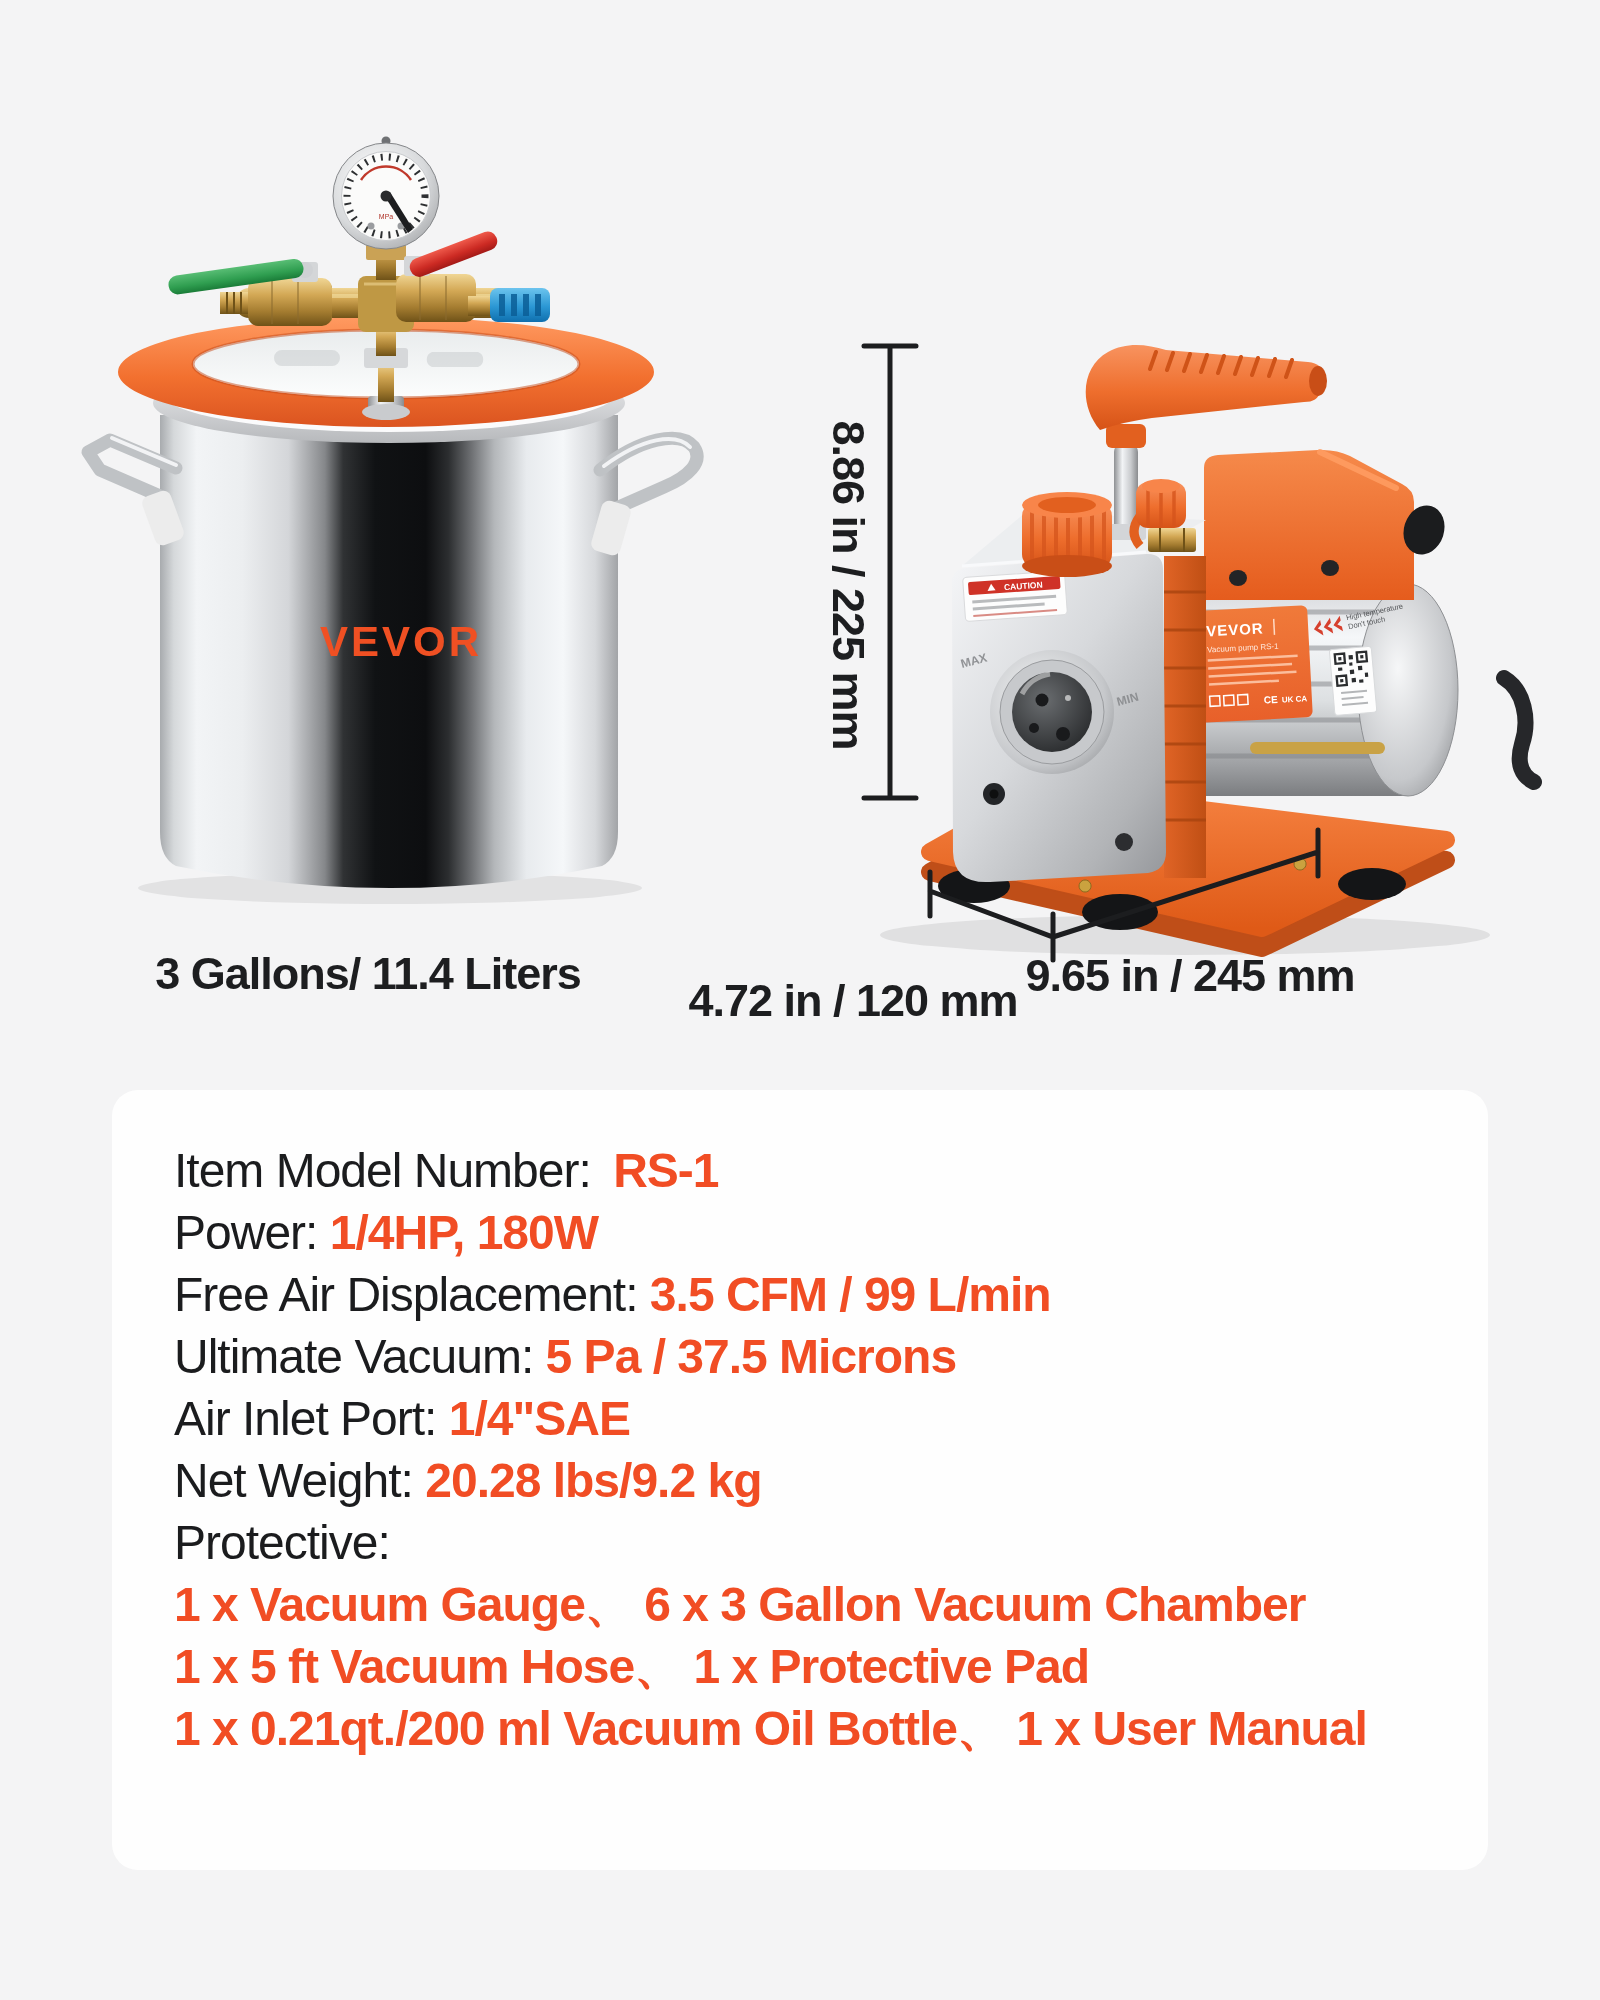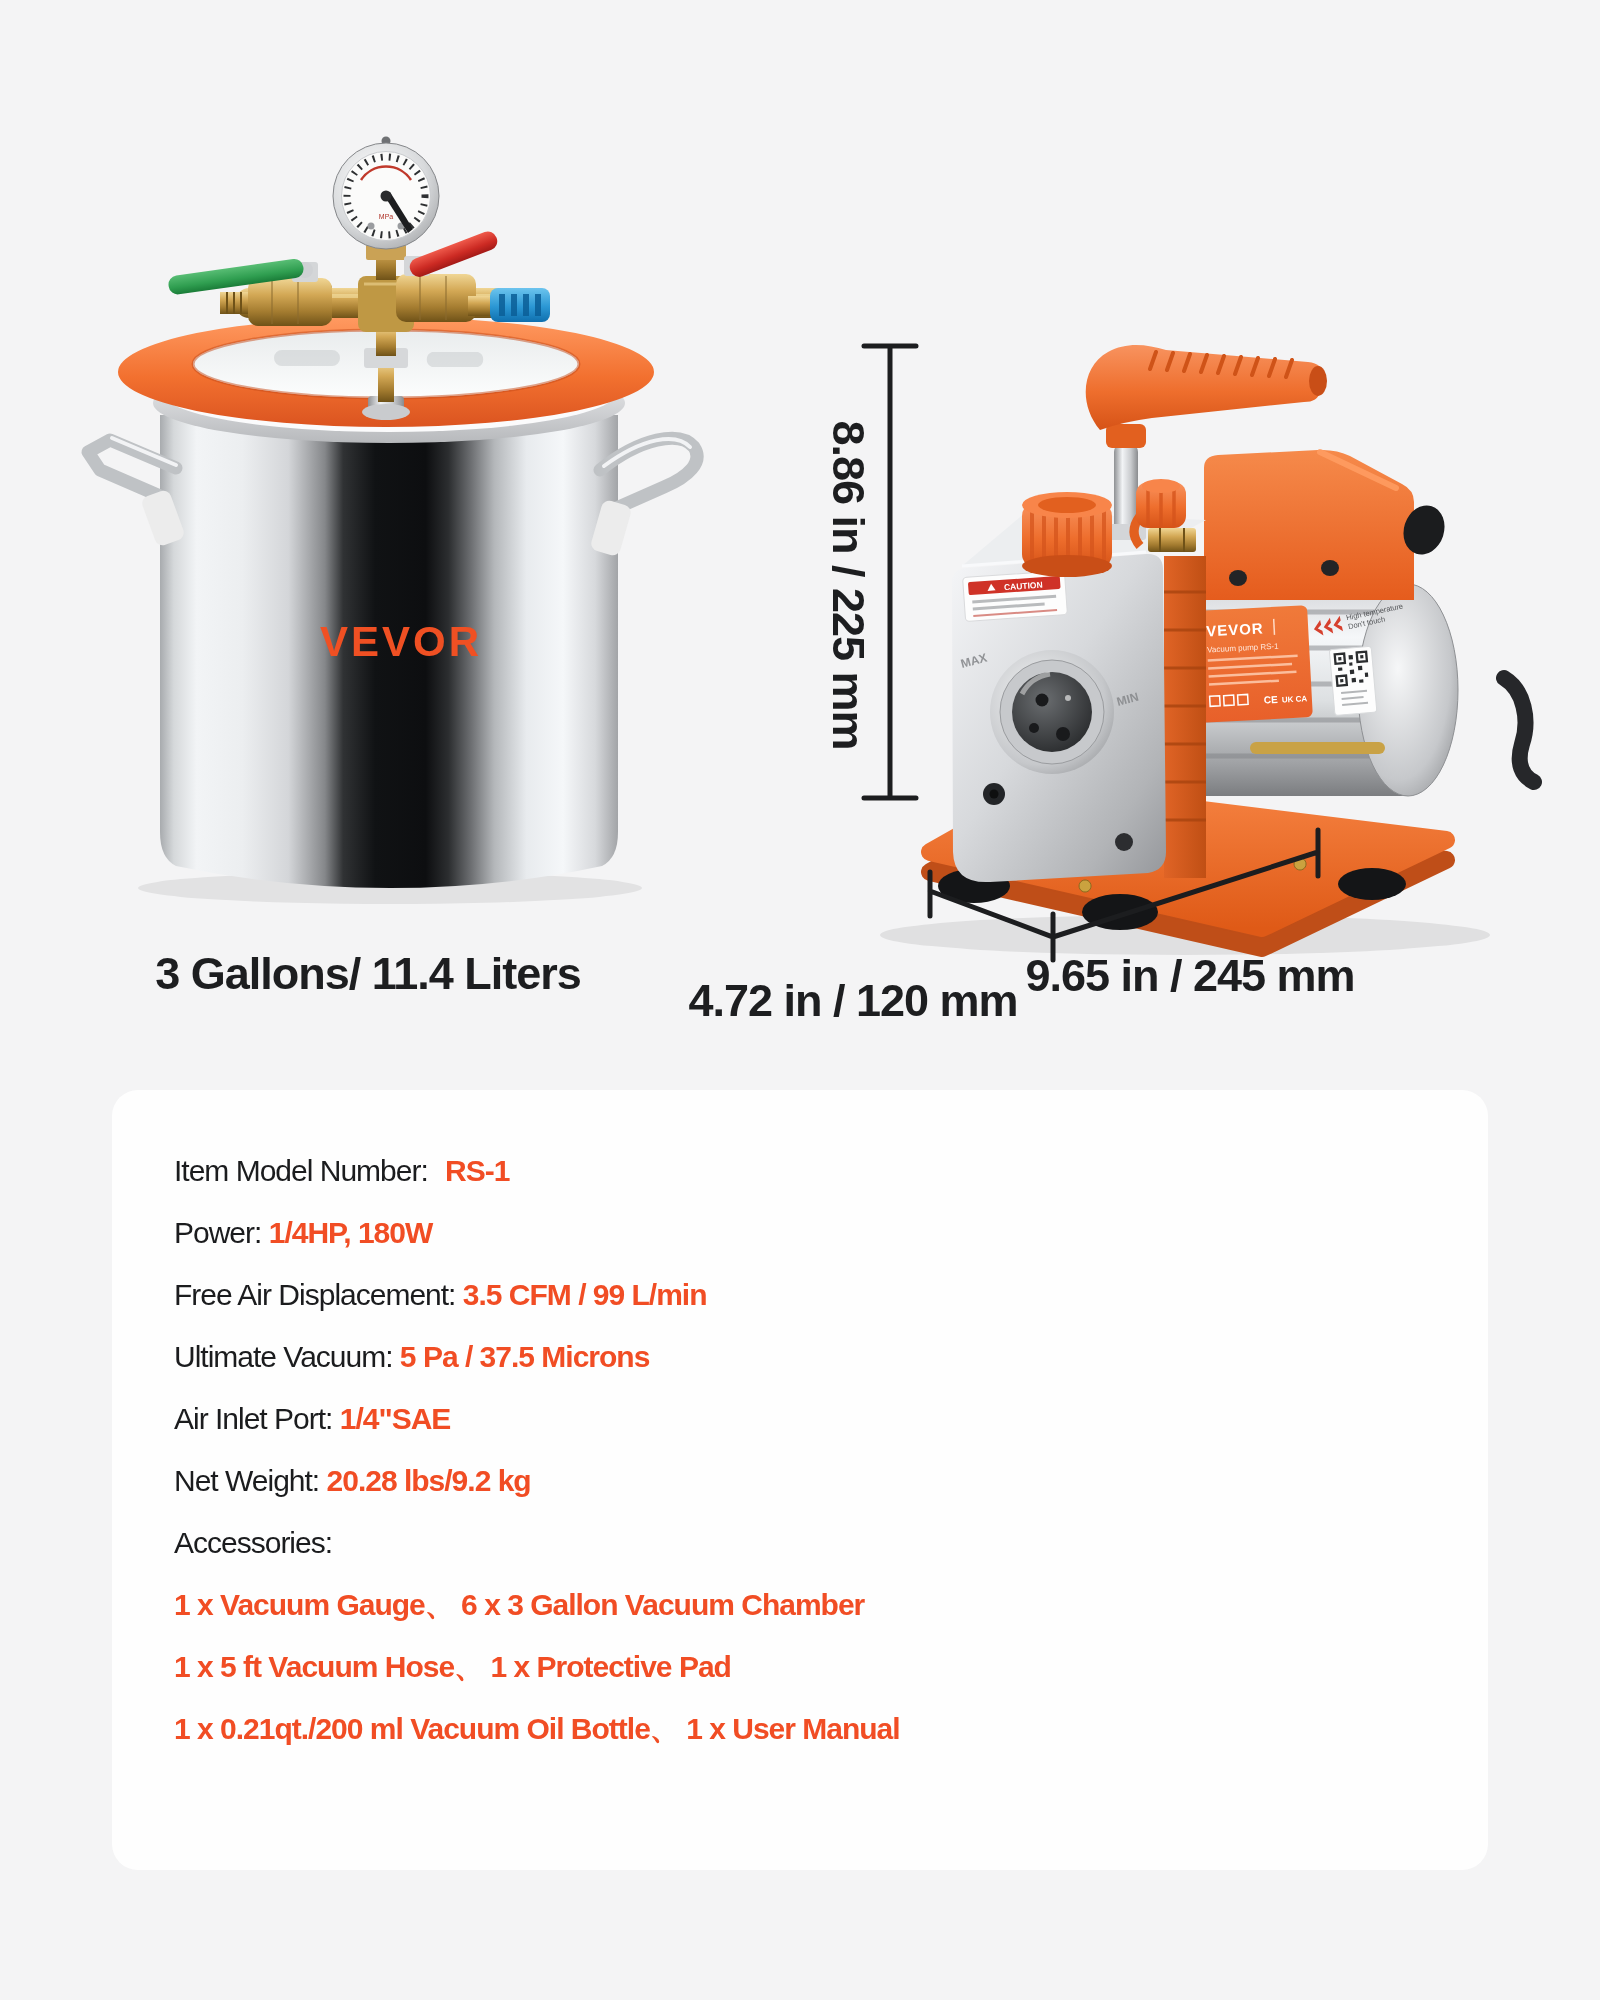--- a/index.html
+++ b/index.html
@@ -5,21 +5,21 @@
   html,body{margin:0;padding:0;}
   .canvas{position:relative;width:1600px;height:2000px;background:#f4f4f5;overflow:hidden;
           font-family:"Liberation Sans","DejaVu Sans",sans-serif;}
   .art{position:absolute;left:0;top:0;}
   .dim-label{position:absolute;transform:translate(-50%,-50%);font-size:45px;font-weight:700;
              color:#1d1e20;letter-spacing:-1px;white-space:nowrap;}
   .dim-label.vertical{transform:translate(-50%,-50%) rotate(90deg);}
   .spec-card{position:absolute;left:112px;top:1090px;width:1376px;height:780px;
              background:#fefefe;border-radius:26px;}
   .spec-list{padding:50px 30px 0 62px;}
-  .spec-row{font-size:30px;line-height:62px;letter-spacing:-1px;color:#1b1c1e;white-space:nowrap;}
+  .spec-row{font-size:48px;line-height:62px;letter-spacing:-1px;color:#1b1c1e;white-space:nowrap;}
   .spec-row .value{color:#f14d24;font-weight:700;}
   .spec-row .value.gap{margin-left:10px;}
   .svg-brand{font-family:"Liberation Sans","DejaVu Sans",sans-serif;font-weight:700;letter-spacing:3px;}
   .micro{font-family:"Liberation Sans","DejaVu Sans",sans-serif;}
 </style>
 </head>
 <body>
 
 <div class="canvas">
 
@@ -343,20 +343,20 @@
 <div class="dim-label" style="left:1190px;top:976px;">9.65 in / 245 mm</div>
 
 <div class="spec-card">
   <div class="spec-list">
     <div class="spec-row"><span class="label">Item Model Number: </span><span class="value gap">RS-1</span></div>
     <div class="spec-row"><span class="label">Power: </span><span class="value">1/4HP, 180W</span></div>
     <div class="spec-row"><span class="label">Free Air Displacement: </span><span class="value">3.5 CFM / 99 L/min</span></div>
     <div class="spec-row"><span class="label">Ultimate Vacuum: </span><span class="value">5 Pa / 37.5 Microns</span></div>
     <div class="spec-row"><span class="label">Air Inlet Port: </span><span class="value">1/4"SAE</span></div>
     <div class="spec-row"><span class="label">Net Weight: </span><span class="value">20.28 lbs/9.2 kg</span></div>
-    <div class="spec-row"><span class="label">Accessories:</span><span class="value"></span></div>
+    <div class="spec-row"><span class="label">Protective:</span><span class="value"></span></div>
     <div class="spec-row"><span class="label"></span><span class="value">1 x Vacuum Gauge、 6 x 3 Gallon Vacuum Chamber</span></div>
     <div class="spec-row"><span class="label"></span><span class="value">1 x 5 ft Vacuum Hose、 1 x Protective Pad</span></div>
     <div class="spec-row"><span class="label"></span><span class="value">1 x 0.21qt./200 ml Vacuum Oil Bottle、 1 x User Manual</span></div>
   </div>
 </div>
 
 </div>
 
 </body></html>

